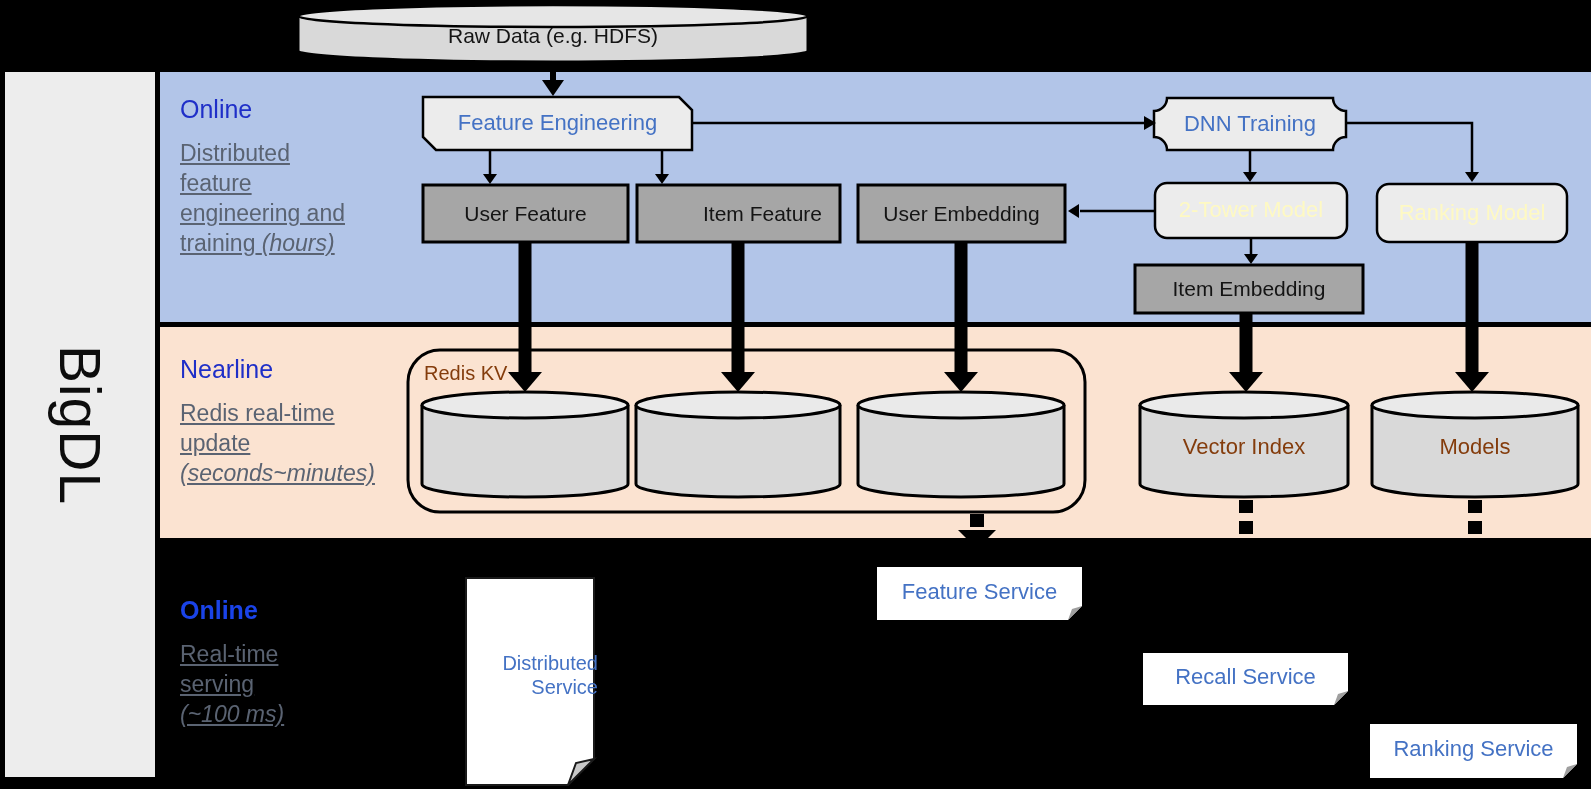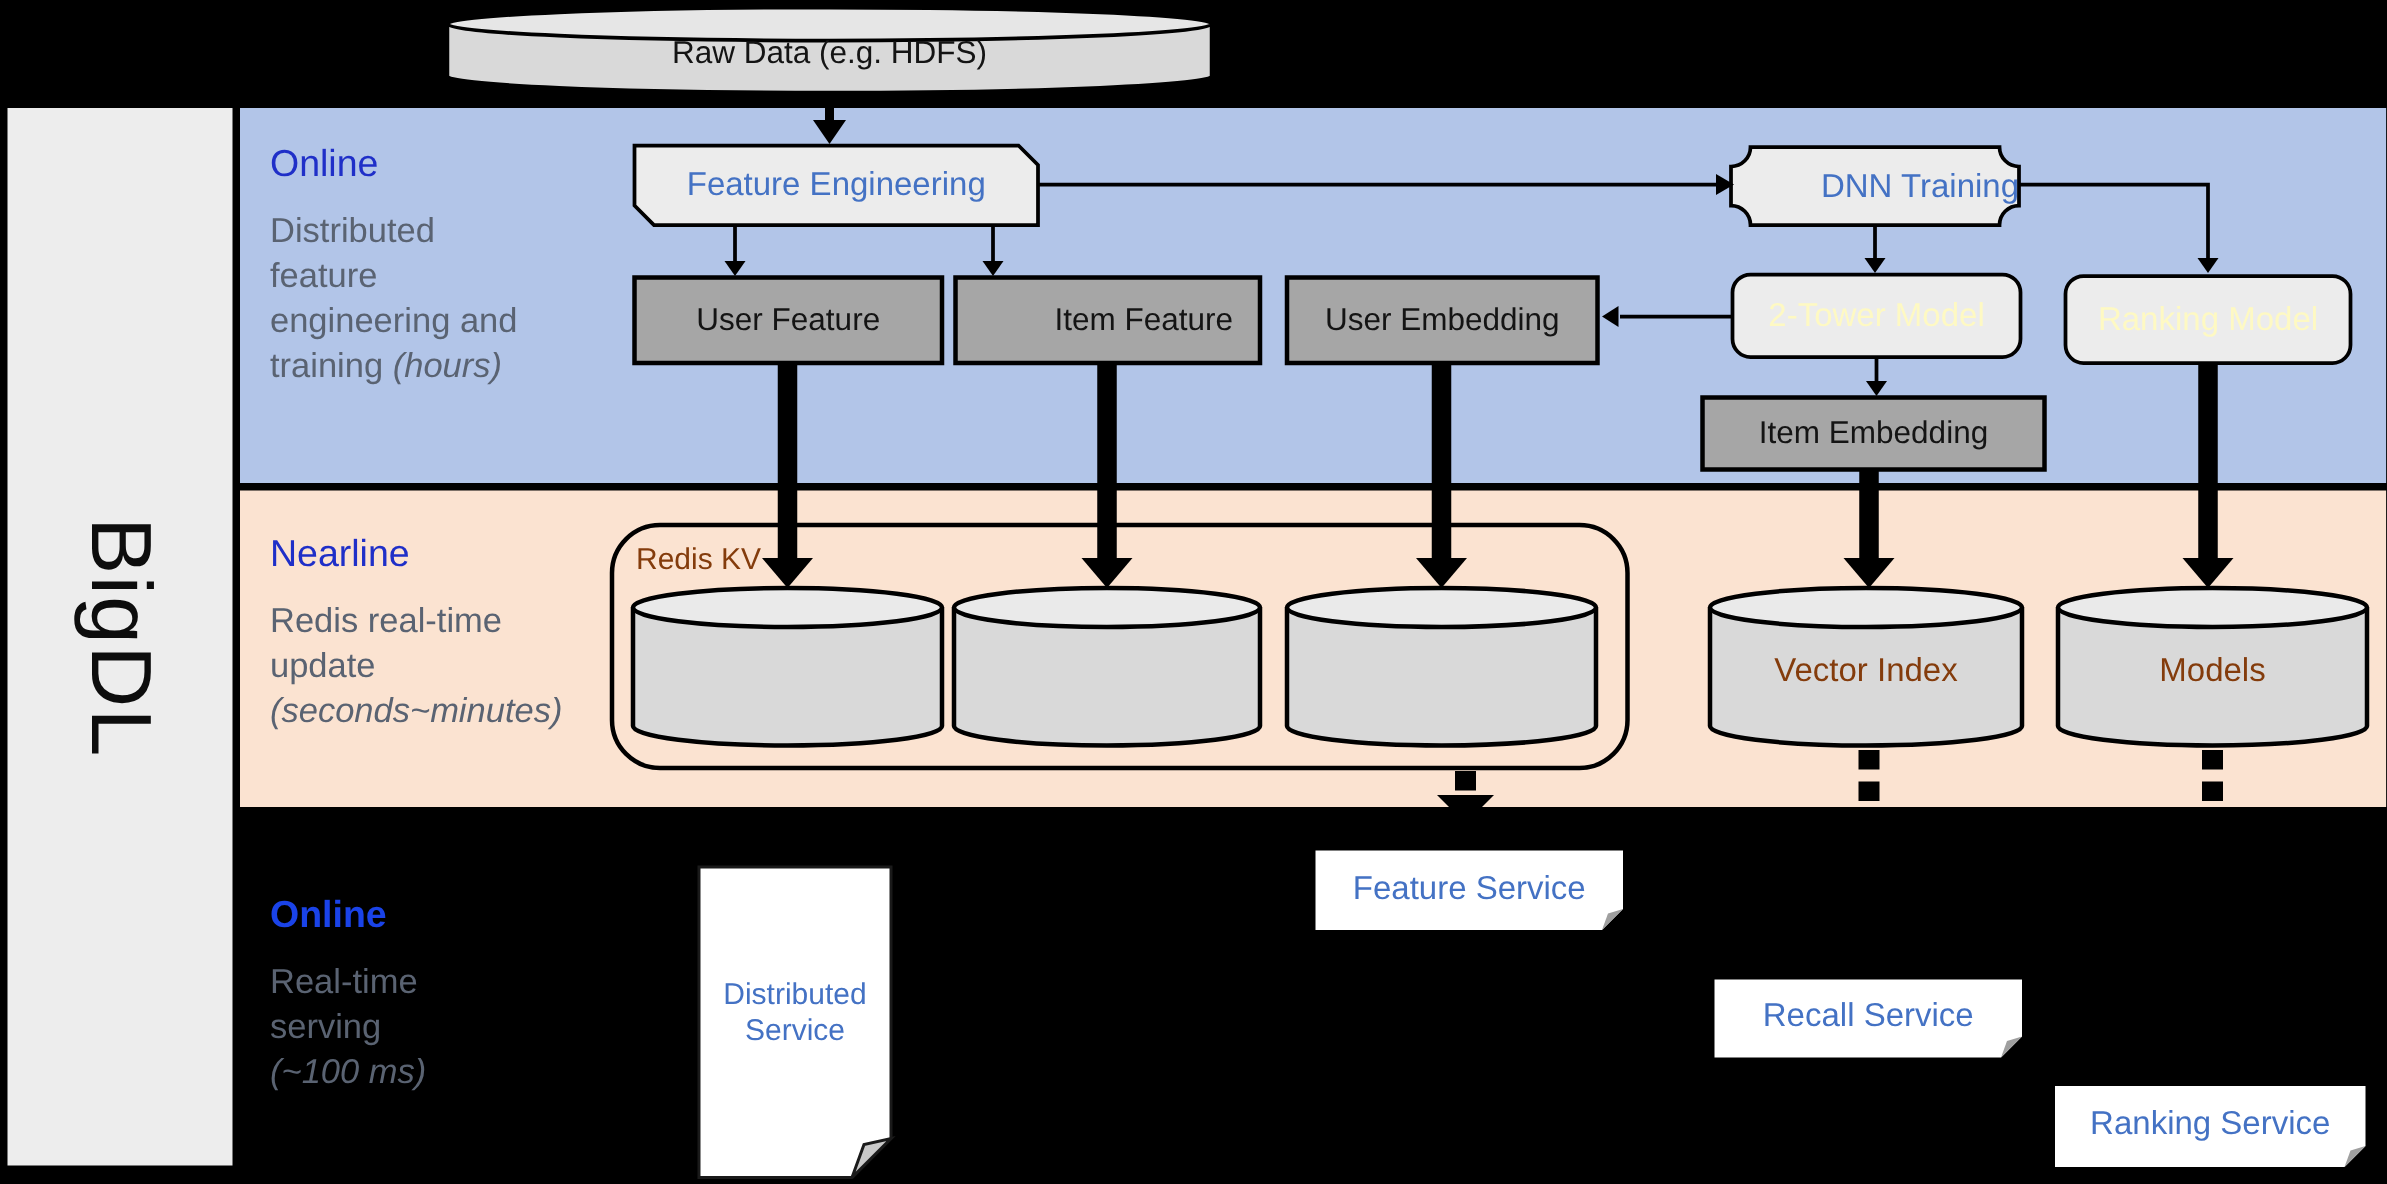--- a/index.html
+++ b/index.html
@@ -13,31 +13,31 @@
   .sidebar {
     position:absolute; left:5px; top:72px; width:150px; height:705px;
     background:#ededed; display:flex; align-items:center; justify-content:center;
   }
   .sidebar span {
     transform:rotate(90deg); font-size:57px; color:#0d0d0d; letter-spacing:1px; white-space:nowrap;
   }
   svg.layer { position:absolute; left:0; top:0; }
   .lbl {
     position:absolute; display:flex; align-items:center; justify-content:center;
-    text-align:center; line-height:1.2; pointer-events:none; white-space:nowrap;
+    text-align:right; line-height:1.2; pointer-events:none; white-space:nowrap;
   }
   .t-blue  { color:#4472c4; }
   .t-green { color:#fef9c3; }
   .t-brown { color:#843c0c; }
   .t-black { color:#141414; }
   .f21 { font-size:21px; } .f20 { font-size:20px; } .f22 { font-size:22px; }
   .sec { position:absolute; }
   .sec-title { font-size:25px; font-weight:500; color:#1f2fc8; }
   .sec-title.online { color:#1a43e8; font-weight:700; }
-  .sec-desc { font-size:23px; color:#5a6372; line-height:30px; margin-top:14px; }
+  .sec-desc { font-size:23px; color:#5a6372; line-height:30px; margin-top:14px;text-decoration:underline; }
   .it { font-style:italic; }
   .wrap2 { white-space:normal; }
 </style>
 </head>
 <body>
 
 <div class="stage">
 
   <div class="band offline"></div>
   <div class="band nearline"></div>
@@ -200,21 +200,21 @@
   <div class="sec" style="left:180px; top:596px; width:230px;">
     <div class="sec-title online">Online</div>
     <div class="sec-desc">
       <div>Real-time</div>
       <div>serving</div>
       <div class="it">(~100 ms)</div>
     </div>
   </div>
 
   <div class="lbl t-blue f22" style="left:423px;  top:97px;  width:269px; height:53px;">Feature Engineering</div>
-  <div class="lbl t-blue f22" style="left:1184px; top:98px;  width:192px; height:52px;">DNN Training</div>
+  <div class="lbl t-blue f22" style="left:1154px; top:98px;  width:192px; height:52px;">DNN Training</div>
   <div class="lbl t-black f21" style="left:423px;  top:185px; width:205px; height:57px;">User Feature</div>
   <div class="lbl t-black f21" style="left:637px;  top:185px; width:203px; height:57px;padding-left:24px;">Item Feature</div>
   <div class="lbl t-black f21" style="left:858px;  top:185px; width:207px; height:57px;">User Embedding</div>
   <div class="lbl t-green f22" style="left:1155px; top:183px; width:192px; height:55px;">2-Tower Model</div>
   <div class="lbl t-green f22" style="left:1377px; top:184px; width:190px; height:58px;">Ranking Model</div>
   <div class="lbl t-black f21" style="left:1135px; top:265px; width:228px; height:48px;">Item Embedding</div>
   <div class="lbl t-brown f20" style="left:424px;  top:360px; width:110px; height:26px; justify-content:flex-start;">Redis KV</div>
   <div class="lbl t-brown f22" style="left:1140px; top:432px; width:208px; height:30px;">Vector Index</div>
   <div class="lbl t-brown f22" style="left:1372px; top:432px; width:206px; height:30px;">Models</div>
   <div class="lbl t-blue f20 wrap2" style="left:462px; top:645px; width:136px; height:60px;">Distributed Service</div>

